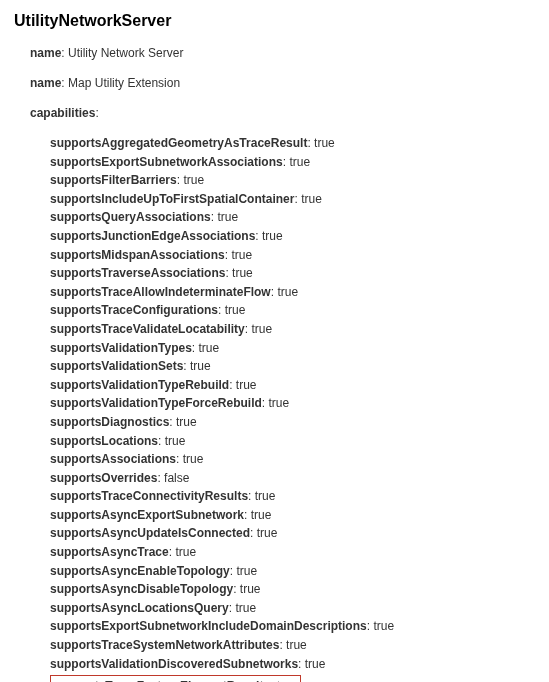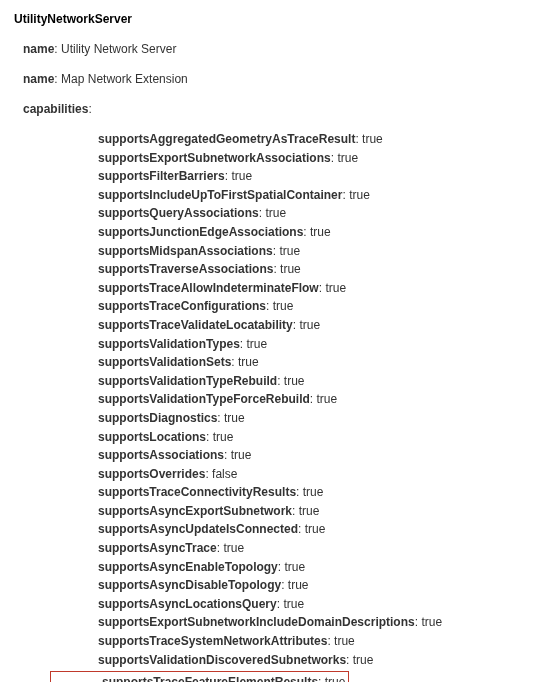--- a/index.html
+++ b/index.html
@@ -6,42 +6,41 @@
       font-family: Verdana, Geneva, sans-serif;
       font-size: 12px;
       color: #333;
       margin: 0;
       padding: 12px 14px;
       background: #fff;
       width: 549px;
       box-sizing: border-box;
     }
     h1 {
-      font-size: 12px;
+      font-size: 16px;
       font-weight: bold;
       margin: 0 0 14px 0;
       color: #000;
     }
     .meta-row {
-      margin: 0 0 12px 9px;
+      margin: 0 0 12px 16px;
       line-height: 1.5;
     }
     .meta-label {
       font-weight: bold;
     }
     .caps {
       margin-left: 36px;
       margin-top: 8px;
     }
     .cap-row {
       line-height: 1.55;
     }
     .cap-key {
       font-weight: bold;
-      margin-left: 48px;
     }
     .highlight-box {
       border: 1.5px solid #c0392b;
       padding: 1px 3px;
       display: inline-block;
       margin-top: 2px;
     }
     .highlight-box .cap-row {
       line-height: 1.55;
     }
@@ -49,20 +48,20 @@
 </head>
 <body>
 
 <h1>UtilityNetworkServer</h1>
 
 <div class="meta-row">
   <span class="meta-label">name</span><span>: </span><span>Utility Network Server</span>
 </div>
 
 <div class="meta-row">
-  <span class="meta-label">name</span><span>: </span><span>Map Network Extension</span>
+  <span class="meta-label">name</span><span>: </span><span>Map Utility Extension</span>
 </div>
 
 <div class="meta-row">
   <span class="meta-label">capabilities</span><span>:</span>
 </div>
 
 <div class="caps" id="caps-container"><div class="cap-row"><span class="cap-key">supportsAggregatedGeometryAsTraceResult</span>: <span>true</span></div><div class="cap-row"><span class="cap-key">supportsExportSubnetworkAssociations</span>: <span>true</span></div><div class="cap-row"><span class="cap-key">supportsFilterBarriers</span>: <span>true</span></div><div class="cap-row"><span class="cap-key">supportsIncludeUpToFirstSpatialContainer</span>: <span>true</span></div><div class="cap-row"><span class="cap-key">supportsQueryAssociations</span>: <span>true</span></div><div class="cap-row"><span class="cap-key">supportsJunctionEdgeAssociations</span>: <span>true</span></div><div class="cap-row"><span class="cap-key">supportsMidspanAssociations</span>: <span>true</span></div><div class="cap-row"><span class="cap-key">supportsTraverseAssociations</span>: <span>true</span></div><div class="cap-row"><span class="cap-key">supportsTraceAllowIndeterminateFlow</span>: <span>true</span></div><div class="cap-row"><span class="cap-key">supportsTraceConfigurations</span>: <span>true</span></div><div class="cap-row"><span class="cap-key">supportsTraceValidateLocatability</span>: <span>true</span></div><div class="cap-row"><span class="cap-key">supportsValidationTypes</span>: <span>true</span></div><div class="cap-row"><span class="cap-key">supportsValidationSets</span>: <span>true</span></div><div class="cap-row"><span class="cap-key">supportsValidationTypeRebuild</span>: <span>true</span></div><div class="cap-row"><span class="cap-key">supportsValidationTypeForceRebuild</span>: <span>true</span></div><div class="cap-row"><span class="cap-key">supportsDiagnostics</span>: <span>true</span></div><div class="cap-row"><span class="cap-key">supportsLocations</span>: <span>true</span></div><div class="cap-row"><span class="cap-key">supportsAssociations</span>: <span>true</span></div><div class="cap-row"><span class="cap-key">supportsOverrides</span>: <span>false</span></div><div class="cap-row"><span class="cap-key">supportsTraceConnectivityResults</span>: <span>true</span></div><div class="cap-row"><span class="cap-key">supportsAsyncExportSubnetwork</span>: <span>true</span></div><div class="cap-row"><span class="cap-key">supportsAsyncUpdateIsConnected</span>: <span>true</span></div><div class="cap-row"><span class="cap-key">supportsAsyncTrace</span>: <span>true</span></div><div class="cap-row"><span class="cap-key">supportsAsyncEnableTopology</span>: <span>true</span></div><div class="cap-row"><span class="cap-key">supportsAsyncDisableTopology</span>: <span>true</span></div><div class="cap-row"><span class="cap-key">supportsAsyncLocationsQuery</span>: <span>true</span></div><div class="cap-row"><span class="cap-key">supportsExportSubnetworkIncludeDomainDescriptions</span>: <span>true</span></div><div class="cap-row"><span class="cap-key">supportsTraceSystemNetworkAttributes</span>: <span>true</span></div><div class="cap-row"><span class="cap-key">supportsValidationDiscoveredSubnetworks</span>: <span>true</span></div><div class="highlight-box"><div class="cap-row"><span class="cap-key">supportsTraceFeatureElementResults</span>: <span>true</span></div></div></div>
 
 </body></html>

